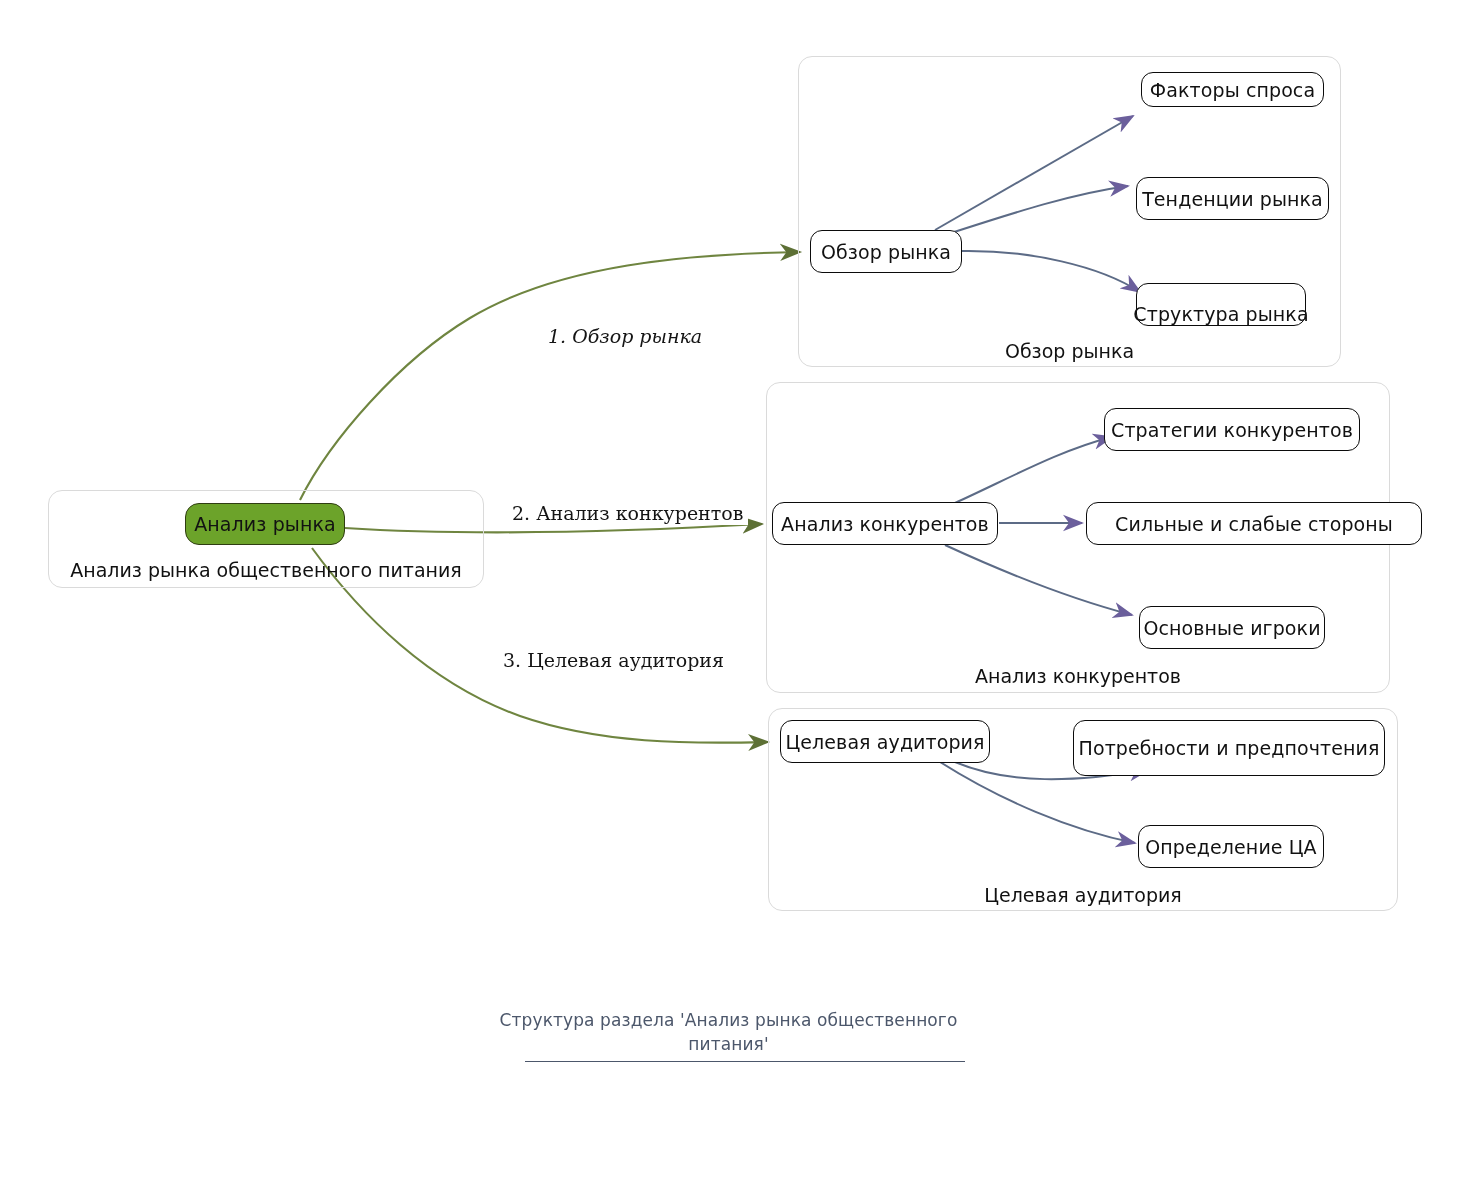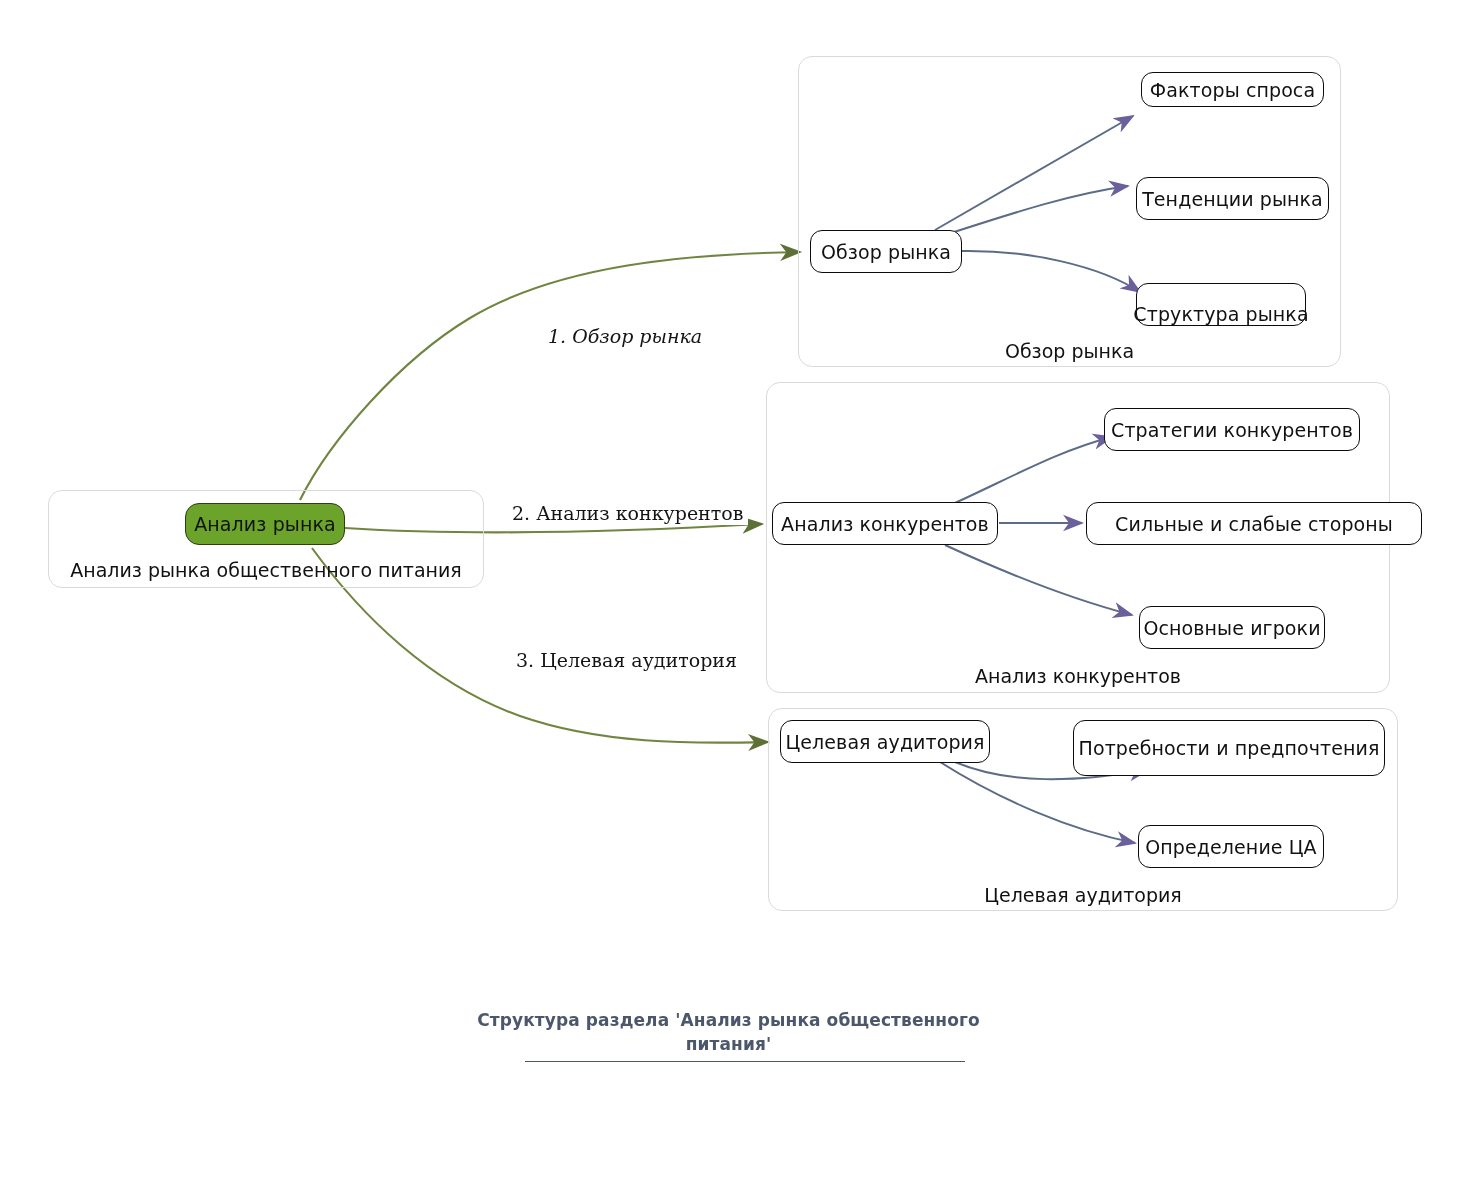--- a/index.html
+++ b/index.html
@@ -75,21 +75,21 @@
   }
   .footer {
     position: absolute;
     left: 0;
     width: 1457px;
     text-align: center;
   }
   .footer-title {
     top: 1008px;
     font-size: 17px;
-    font-weight: bold;
+    font-weight: normal;
     color: #4c576b;
     line-height: 24px;
     letter-spacing: 0.1px;
   }
   .footer-title .wrap {
     display: inline-block;
     width: 530px;
   }
   .footer-rule {
     position: absolute;
@@ -192,21 +192,21 @@
   <div class="cluster-label" style="left:768px; top:884px; width:630px;">
     <span>Целевая аудитория</span>
   </div>
 
   <div class="edge-label" style="left:543px; top:324px;font-style:italic;">
     <span>1. Обзор рынка</span>
   </div>
   <div class="edge-label" style="left:507px; top:501px;">
     <span>2. Анализ конкурентов</span>
   </div>
-  <div class="edge-label" style="left:511px; top:648px;">
+  <div class="edge-label" style="left:498px; top:648px;">
     <span>3. Целевая аудитория</span>
   </div>
 
   <div class="footer footer-title">
     <span class="wrap">Структура раздела 'Анализ рынка общественного питания'</span>
   </div>
   <div class="footer-rule"></div>
 
 </div>
 

